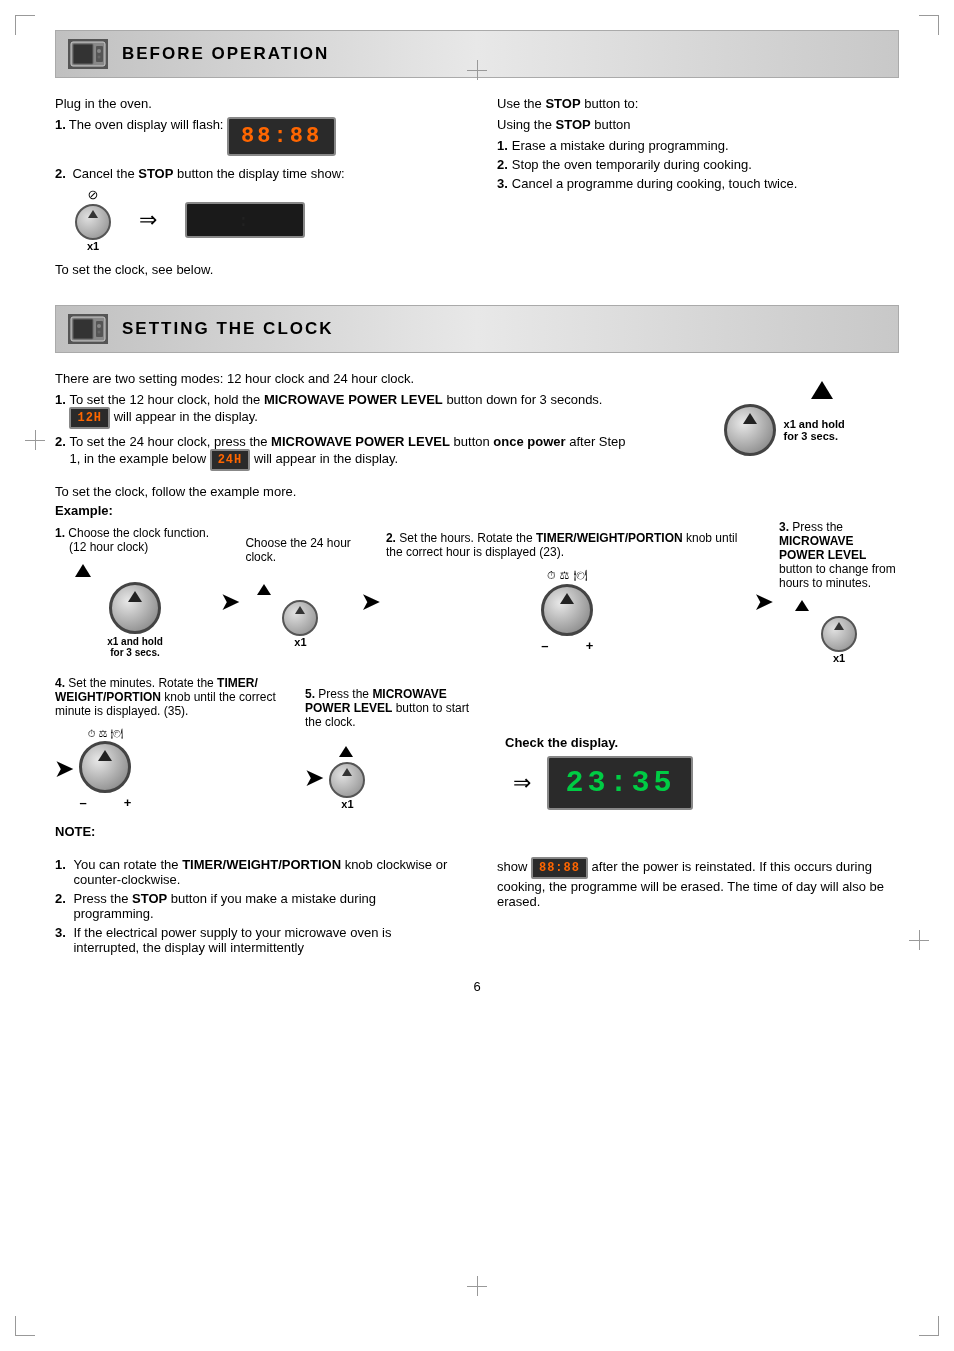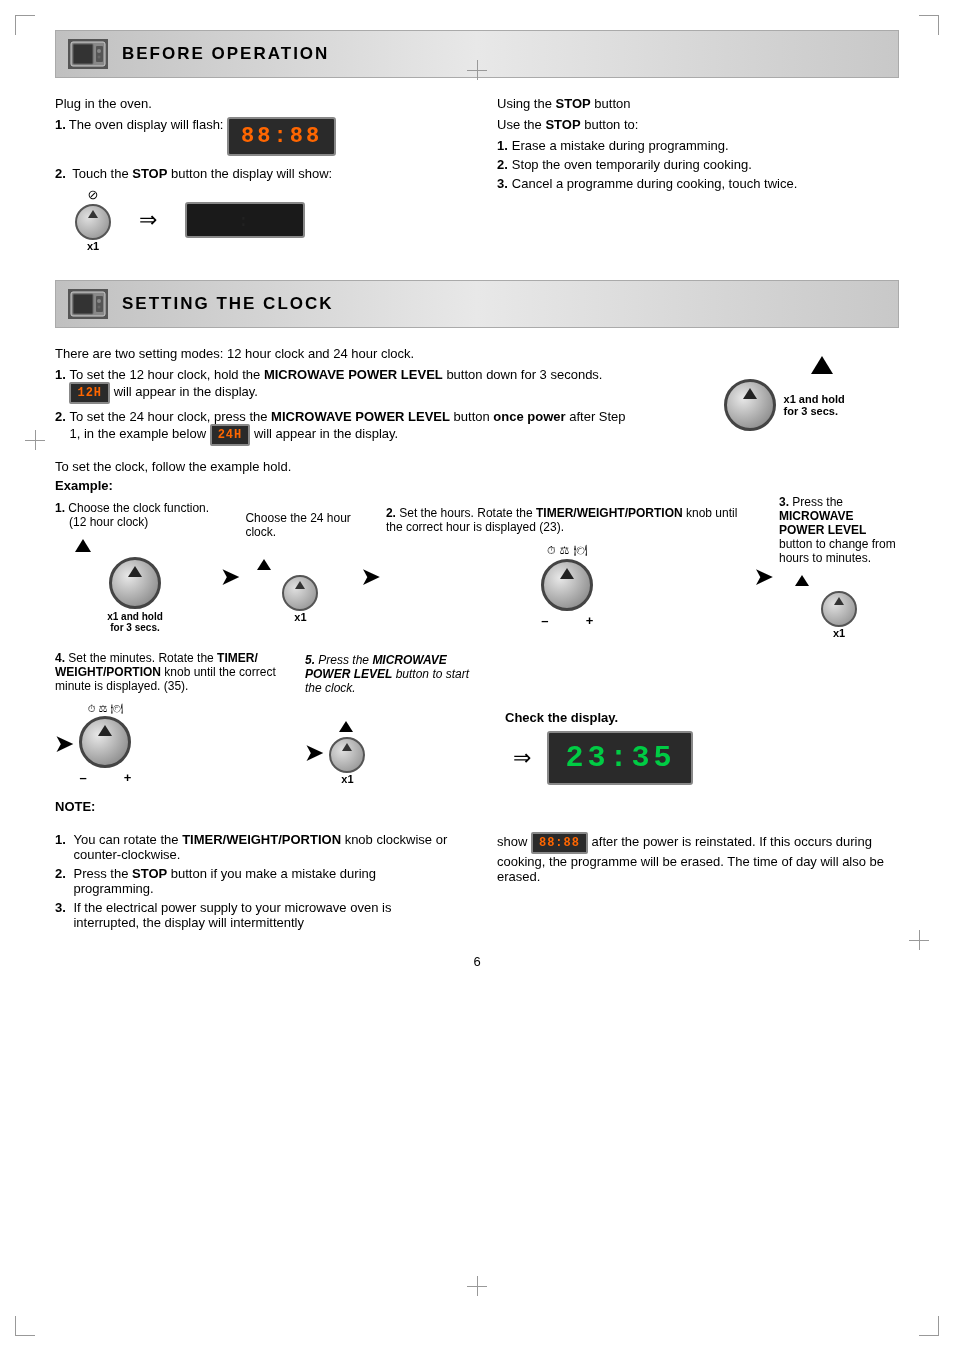--- a/index.html
+++ b/index.html
@@ -355,44 +355,45 @@
         <div class="step-line">
           <span class="step-num">1.</span>
           <span>The oven display will flash:</span>
           &nbsp;
           <span class="led-display">88:88</span>
         </div>
 
         <div style="margin-top: 10px;">
           <div style="margin-bottom: 6px; font-size:13px;">
             <span class="step-num">2.</span>
-            <span>Touch the </span><span class="bold">STOP</span><span> button the display will show:</span>
+            <span>Cancel the </span><span class="bold">STOP</span><span> button the display time show:</span>
           </div>
           <div style="display:flex; align-items:center; gap:20px; margin-left:20px;">
             <div style="display:flex; flex-direction:column; align-items:center;">
               <div style="font-size:13px; margin-bottom:2px;">⊘</div>
               <div class="knob">
                 <div class="knob-triangle"></div>
               </div>
               <span class="x1-label">x1</span>
             </div>
             <div class="hollow-arrow">⇒</div>
             <div class="led-dark" style="display:flex; align-items:center; justify-content:center;">
               <span style="color:#222; font-family:monospace; font-size:18px; letter-spacing:4px;">:</span>
             </div>
           </div>
         </div>
+        <p style="margin-top:10px; font-size:13px;">To set the clock, see below.</p>
       </div>
 
       <div class="col-right">
+        <p style="margin-bottom:6px; font-size:13px;">
+          <span>Use the </span><span class="bold">STOP</span><span> button to:</span>
+        </p>
         <p style="margin-bottom:6px;">
           <span>Using the </span><span class="bold">STOP</span><span> button</span>
-        </p>
-        <p style="margin-bottom:6px; font-size:13px;">
-          <span>Use the </span><span class="bold">STOP</span><span> button to:</span>
         </p>
         <ul class="step-list">
           <li>
             <span class="num bold">1.</span>
             <span>Erase a mistake during programming.</span>
           </li>
           <li>
             <span class="num bold">2.</span>
             <span>Stop the oven temporarily during cooking.</span>
           </li>
@@ -443,21 +444,21 @@
             <div class="big-knob">
               <div class="big-knob-triangle"></div>
             </div>
             <div style="font-size:11px; font-weight:bold; white-space:pre-line;">x1 and hold
 for 3 secs.</div>
           </div>
         </div>
       </div>
     </div>
 
-    <p style="margin: 8px 0 4px 0; font-size:13px;">To set the clock, follow the example hold.</p>
+    <p style="margin: 8px 0 4px 0; font-size:13px;">To set the clock, follow the example more.</p>
     <p style="font-size:13px; margin-bottom:2px;"><span class="bold">Example:</span></p>
 
     <div style="display:flex; align-items:center; gap:0; margin-bottom:8px; font-size:12px;">
 
       <div style="display:flex; flex-direction:column; width:160px; flex-shrink:0;">
         <div style="margin-bottom:4px;">
           <span class="bold">1.&nbsp;</span><span>Choose the clock function.</span><br>
           <span style="padding-left:14px;">(12 hour clock)</span>
         </div>
         <div style="display:flex; flex-direction:column; align-items:center; margin-top:6px;">
@@ -562,21 +563,21 @@
             </div>
             <div class="plus-minus-row">
               <span>–</span>
               <span>+</span>
             </div>
           </div>
         </div>
       </div>
 
       <div style="display:flex; flex-direction:column; width:180px; flex-shrink:0; margin-left:20px;">
-        <div style="margin-bottom:20px;font-style:italic;">
+        <div style="margin-bottom:11px;">
           <span class="bold">5.&nbsp;</span><span>Press the <span class="bold">MICROWAVE POWER LEVEL</span> button to start the clock.</span>
         </div>
         <div style="display:flex; align-items:center; gap:6px; margin-top:6px;">
           <span style="font-size:22px; font-weight:bold;">➤</span>
           <div style="display:flex; flex-direction:column; align-items:center;">
             <div style="align-self:flex-start; margin-left:10px; margin-bottom:2px;">
               <svg width="14" height="11" viewBox="0 0 14 11">
                   <polygon points="0,11 14,11 7,0" fill="#000"></polygon>
                 </svg>
             </div>

